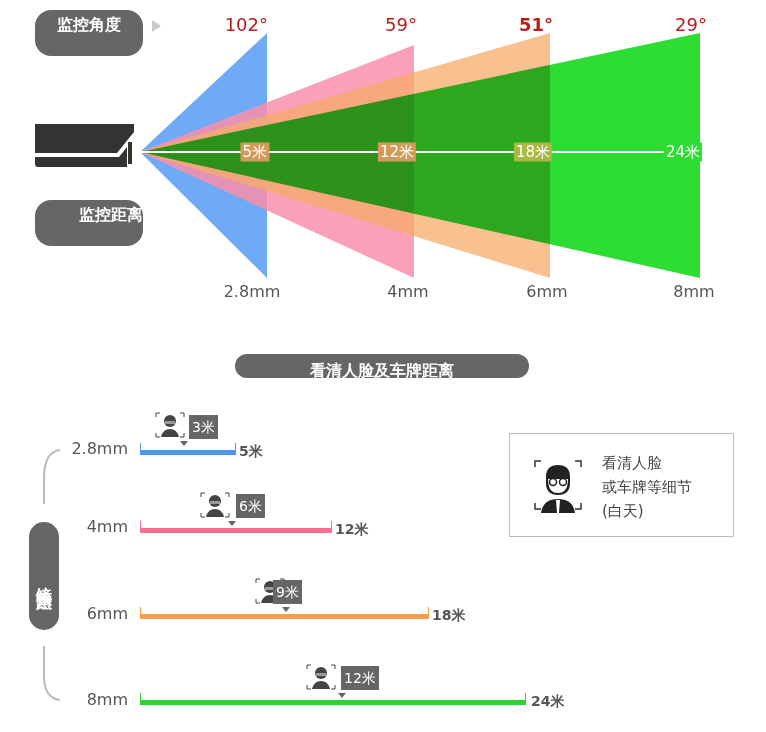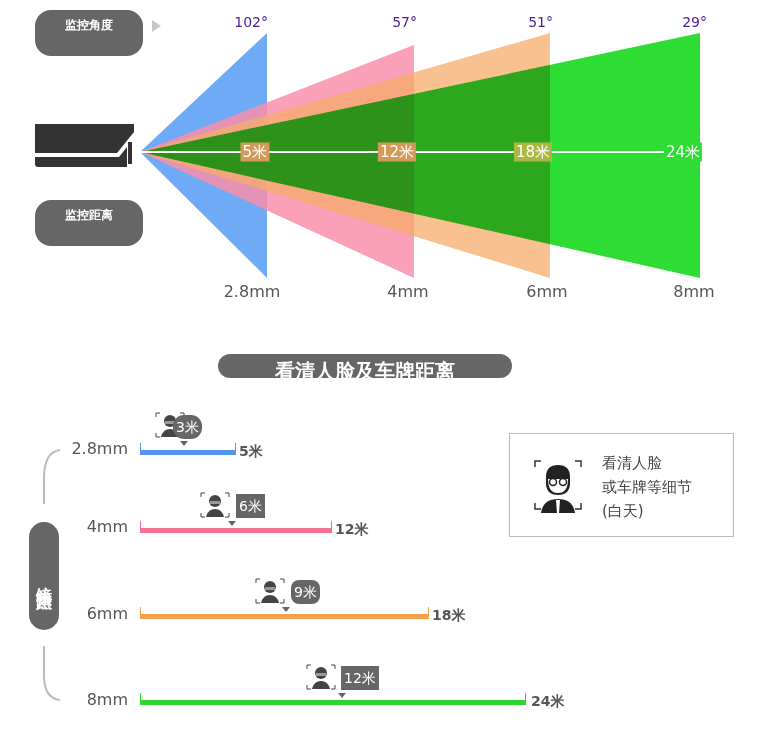--- a/index.html
+++ b/index.html
@@ -1,86 +1,86 @@
 <!DOCTYPE html>
 <html><head>
 <meta charset="utf-8">
 <style>
   html,body{margin:0;padding:0;background:#fff;}
   body{width:766px;height:732px;position:relative;overflow:hidden;font-family:"DejaVu Sans","Liberation Sans",sans-serif;color:#555;}
   .abs{position:absolute;}
   .pill{position:absolute;background:#666;color:#fff;border-radius:16px;text-align:center;font-weight:bold;}
-  .pill.small{height:46px;line-height:30px;font-size:12px;width:108px;}
-  .deg{position:absolute;font-size:14px;color:#4c1d95;transform:translateX(-100%);}
+  .pill.small{height:46px;line-height:30px;font-size:16px;width:108px;}
+  .deg{position:absolute;font-size:18px;color:#b91c1c;transform:translateX(-100%);}
   .mm{position:absolute;font-size:16px;color:#555;transform:translateX(-50%);}
   .dist{position:absolute;font-size:15px;color:#fff;background:transparent;transform:translate(-100%,-50%);padding:0 2px;}
   .lens-label{position:absolute;font-size:16px;color:#555;text-align:right;width:70px;}
   .bar{position:absolute;height:5px;}
   .tick{position:absolute;width:1px;height:9px;}
   .end-label{position:absolute;font-size:14px;font-weight:bold;color:#555;}
   .marker{position:absolute;width:0;height:0;border-left:4px solid transparent;border-right:4px solid transparent;border-top:5px solid #666;}
   .face-box{position:absolute;width:30px;height:26px;}
   .face-tag{position:absolute;background:#666;color:#fff;font-size:14px;height:24px;line-height:24px;padding:0 3px;}
 </style>
 </head>
 <body>
 
 <div class="pill small" style="left:35px;top:10px;">监控角度</div>
 <div class="abs" style="left:152px;top:20px;width:0;height:0;border-top:6px solid transparent;border-bottom:6px solid transparent;border-left:9px solid #c8c8c8;"></div>
-<div class="pill small" style="left:35px;top:200px;">监控距离</div>
+<div class="pill small" style="left:35px;top:200px;text-align:right;">监控距离</div>
 
 <svg class="abs" style="left:34px;top:122px;" width="102" height="46" viewBox="0 0 102 46">
   <path d="M1,2 L100,2 L100,10 L83,31 L1,31 Z" fill="#333"></path>
   <path d="M1,35 L85,35 L93,25 L93,45 L4,45 Q1,45 1,42 Z" fill="#333"></path>
   <rect x="94" y="20" width="4" height="22" fill="#333"></rect>
 </svg>
 
 <svg class="abs" style="left:0;top:0;" width="766" height="300">
   <polygon points="140,152 267,33 267,278" fill="#6eaaf5"></polygon>
   <polygon points="140,152 414,45 414,278" fill="#f98fac" opacity="0.85"></polygon>
   <polygon points="140,152 550,33 550,278" fill="#f5ac6a" opacity="0.75"></polygon>
   <polygon points="140,152 700,33 700,278" fill="#2edd34" opacity="1" style="mix-blend-mode:multiply"></polygon>
   <line x1="140" y1="152" x2="700" y2="152" stroke="#fff" stroke-width="2"></line>
 </svg>
 
 <div class="deg" style="left:268px;top:14px;">102°</div>
-<div class="deg" style="left:417px;top:14px;">57°</div>
-<div class="deg" style="left:553px;top:14px;">51°</div>
+<div class="deg" style="left:417px;top:14px;">59°</div>
+<div class="deg" style="left:553px;top:14px;font-weight:bold;">51°</div>
 <div class="deg" style="left:707px;top:14px;">29°</div>
 
 <div class="dist" style="left:269px;top:152px;background:#d29a5a;">5米</div>
 <div class="dist" style="left:416px;top:152px;background:#d29a5a;">12米</div>
 <div class="dist" style="left:552px;top:152px;background:#a9b843;">18米</div>
 <div class="dist" style="left:702px;top:152px;background:#2edd34;">24米</div>
 
 <div class="mm" style="left:252px;top:282px;">2.8mm</div>
 <div class="mm" style="left:408px;top:282px;">4mm</div>
 <div class="mm" style="left:547px;top:282px;">6mm</div>
 <div class="mm" style="left:694px;top:282px;">8mm</div>
 
-<div class="pill" style="left:218px;top:354px;width:294px;height:24px;line-height:34px;font-size:20px;border-radius:17px;">看清人脸及车牌距离</div>
+<div class="pill" style="left:235px;top:354px;width:294px;height:24px;line-height:34px;font-size:16px;border-radius:17px;">看清人脸及车牌距离</div>
 
 <svg class="abs" style="left:38px;top:448px;" width="30" height="260">
   <path d="M22,2 Q6,4 6,30 L6,56" stroke="#bbb" stroke-width="2" fill="none"></path>
   <path d="M6,198 L6,228 Q6,250 22,252" stroke="#bbb" stroke-width="2" fill="none"></path>
 </svg>
 <div class="abs" style="left:29px;top:522px;width:30px;height:108px;background:#666;border-radius:15px;color:#fff;font-size:16px;font-weight:bold;text-align:center;writing-mode:vertical-rl;line-height:30px;letter-spacing:3px;padding-top:8px;box-sizing:border-box;">镜头焦距</div>
 
 <div class="lens-label" style="left:58px;top:439px;">2.8mm</div>
 <div class="bar" style="left:140px;top:450px;width:96px;background:#4f95ee;"></div>
 <div class="tick" style="left:140px;top:443px;background:#4f95ee;"></div>
 <div class="tick" style="left:235px;top:443px;background:#4f95ee;"></div>
 <div class="end-label" style="left:239px;top:443px;">5米</div>
 <svg class="face-box" style="left:155px;top:412px;" viewBox="0 0 30 26">
     <path d="M1,5V1H5M25,1H29V5M1,21V25H5M25,25H29V21" stroke="#444" fill="none"></path>
     <circle cx="15" cy="9" r="6" fill="#444"></circle>
     <rect x="10" y="9" width="10" height="3" fill="#999"></rect>
     <path d="M6,25 Q8,17 15,17 Q22,17 24,25Z" fill="#444"></path>
   </svg>
-<div class="face-tag" style="left:173px;top:415px;border-radius:11px;">3米</div>
+<div class="face-tag" style="left:189px;top:415px;">3米</div>
 <div class="marker" style="left:180px;top:441px;"></div>
 
 <div class="lens-label" style="left:58px;top:517px;">4mm</div>
 <div class="bar" style="left:140px;top:528px;width:192px;background:#f4728f;"></div>
 <div class="tick" style="left:140px;top:521px;background:#f4728f;"></div>
 <div class="tick" style="left:331px;top:521px;background:#f4728f;"></div>
 <div class="end-label" style="left:335px;top:521px;">12米</div>
 <svg class="face-box" style="left:200px;top:492px;" viewBox="0 0 30 26">
     <path d="M1,5V1H5M25,1H29V5M1,21V25H5M25,25H29V21" stroke="#444" fill="none"></path>
     <circle cx="15" cy="9" r="6" fill="#444"></circle>
@@ -94,21 +94,21 @@
 <div class="bar" style="left:140px;top:614px;width:289px;background:#f59e4b;"></div>
 <div class="tick" style="left:140px;top:607px;background:#f59e4b;"></div>
 <div class="tick" style="left:428px;top:607px;background:#f59e4b;"></div>
 <div class="end-label" style="left:432px;top:607px;">18米</div>
 <svg class="face-box" style="left:255px;top:578px;" viewBox="0 0 30 26">
     <path d="M1,5V1H5M25,1H29V5M1,21V25H5M25,25H29V21" stroke="#444" fill="none"></path>
     <circle cx="15" cy="9" r="6" fill="#444"></circle>
     <rect x="10" y="9" width="10" height="3" fill="#999"></rect>
     <path d="M6,25 Q8,17 15,17 Q22,17 24,25Z" fill="#444"></path>
   </svg>
-<div class="face-tag" style="left:291px;top:580px;border-radius:8px;">9米</div>
+<div class="face-tag" style="left:273px;top:580px;">9米</div>
 <div class="marker" style="left:282px;top:607px;"></div>
 
 <div class="lens-label" style="left:58px;top:690px;">8mm</div>
 <div class="bar" style="left:140px;top:700px;width:386px;background:#2cd62f;"></div>
 <div class="tick" style="left:140px;top:693px;background:#2cd62f;"></div>
 <div class="tick" style="left:525px;top:693px;background:#2cd62f;"></div>
 <div class="end-label" style="left:531px;top:693px;">24米</div>
 <svg class="face-box" style="left:306px;top:664px;" viewBox="0 0 30 26">
     <path d="M1,5V1H5M25,1H29V5M1,21V25H5M25,25H29V21" stroke="#444" fill="none"></path>
     <circle cx="15" cy="9" r="6" fill="#444"></circle>

